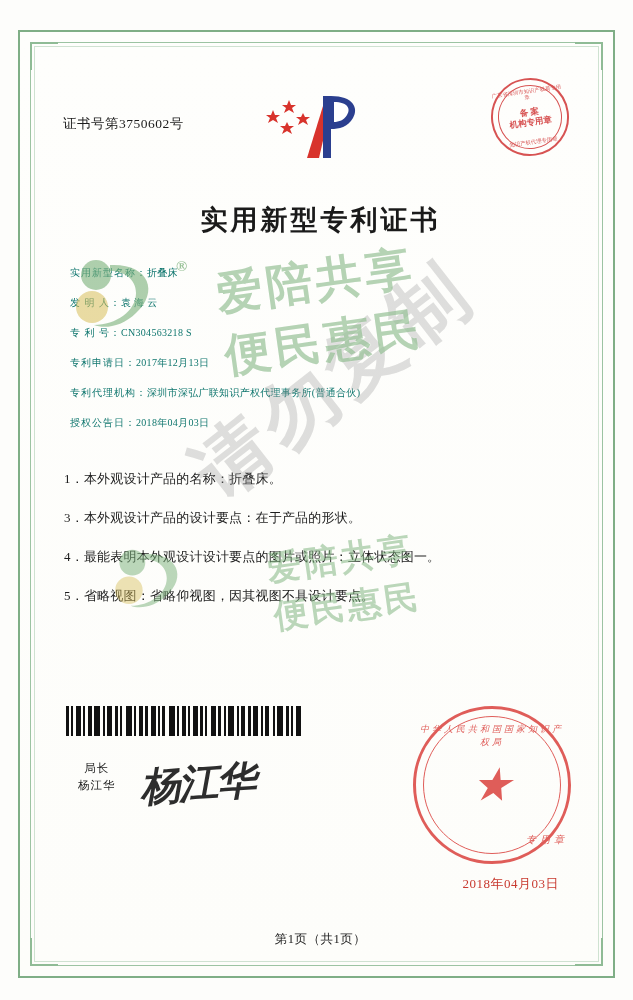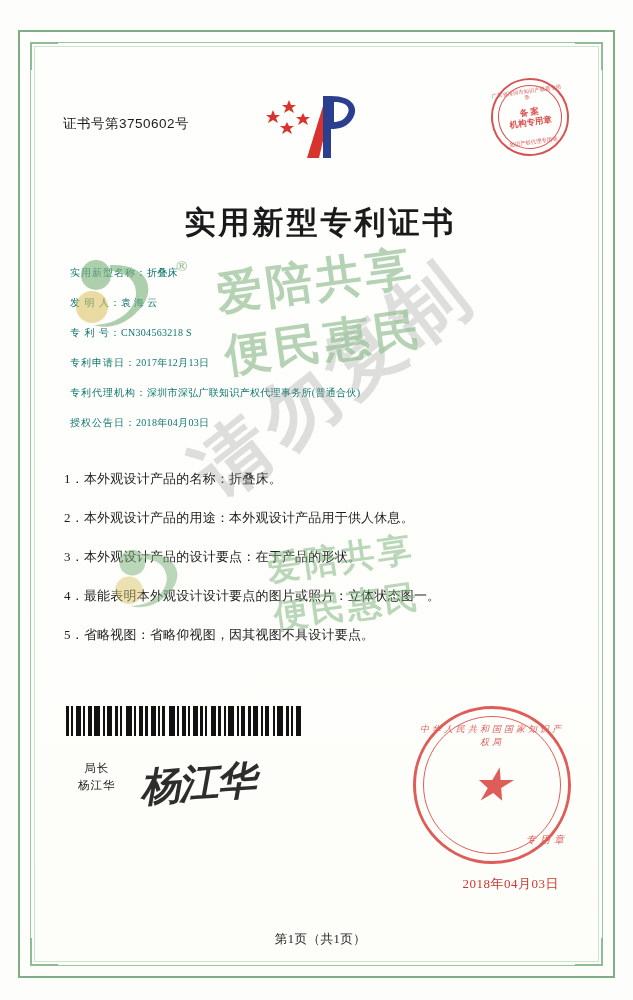--- a/index.html
+++ b/index.html
@@ -45,21 +45,21 @@
 
   .content{
     position:absolute;
     left:60px;top:70px;right:52px;bottom:60px;
   }
 
   
   .cert-no{
     position:absolute;left:3px;top:45px;
     font-size:13.5px;color:#1b1b1b;letter-spacing:.5px;
-    font-family:Liberation Sans, sans-serif;
+    font-family:Liberation Serif, serif;
   }
 
   
   .emblem{
     position:absolute;left:50%;top:18px;transform:translateX(-50%);
     width:120px;height:78px;
   }
 
   
   .seal-tr{
@@ -82,21 +82,21 @@
     font-size:8.5px;font-weight:bold;line-height:1.15;
   }
   .seal-tr .txt-bot{
     position:absolute;bottom:8px;left:0;right:0;text-align:center;
     font-size:5.4px;
   }
 
   .title{
     position:absolute;left:0;right:0;top:132px;
     text-align:center;
-    font-size:31px;font-weight:bold;letter-spacing:3px;
+    font-size:27px;font-weight:bold;letter-spacing:3px;
     color:#1a1a1a;
     font-family:"Liberation Serif","DejaVu Serif",serif;
   }
 
   .fields{
     position:absolute;left:10px;right:0;top:198px;
     font-size:10px;color:#0f766e;line-height:1;
   }
   .field{margin-bottom:20px;white-space:nowrap;}
   .field .lbl{letter-spacing:1px;}
@@ -246,21 +246,20 @@
       <div class="field">
         <span class="lbl">专利代理机构：</span><span class="val">深圳市深弘广联知识产权代理事务所(普通合伙)</span>
       </div>
       <div class="field">
         <span class="lbl">授权公告日：</span><span class="val">2018年04月03日</span>
       </div>
     </div>
 
     <div class="items">
       <div class="item">1．本外观设计产品的名称：折叠床。</div>
-      <div class="item">2．本外观设计产品的用途：本外观设计产品用于供人休息。</div>
       <div class="item">3．本外观设计产品的设计要点：在于产品的形状。</div>
       <div class="item">4．最能表明本外观设计设计要点的图片或照片：立体状态图一。</div>
       <div class="item">5．省略视图：省略仰视图，因其视图不具设计要点。</div>
     </div>
 
     <div class="barcode">
       <i style="width:3px"></i>
         <i style="width:2px;background:transparent"></i>
       <i style="width:2px"></i>
         <i style="width:3px;background:transparent"></i>

